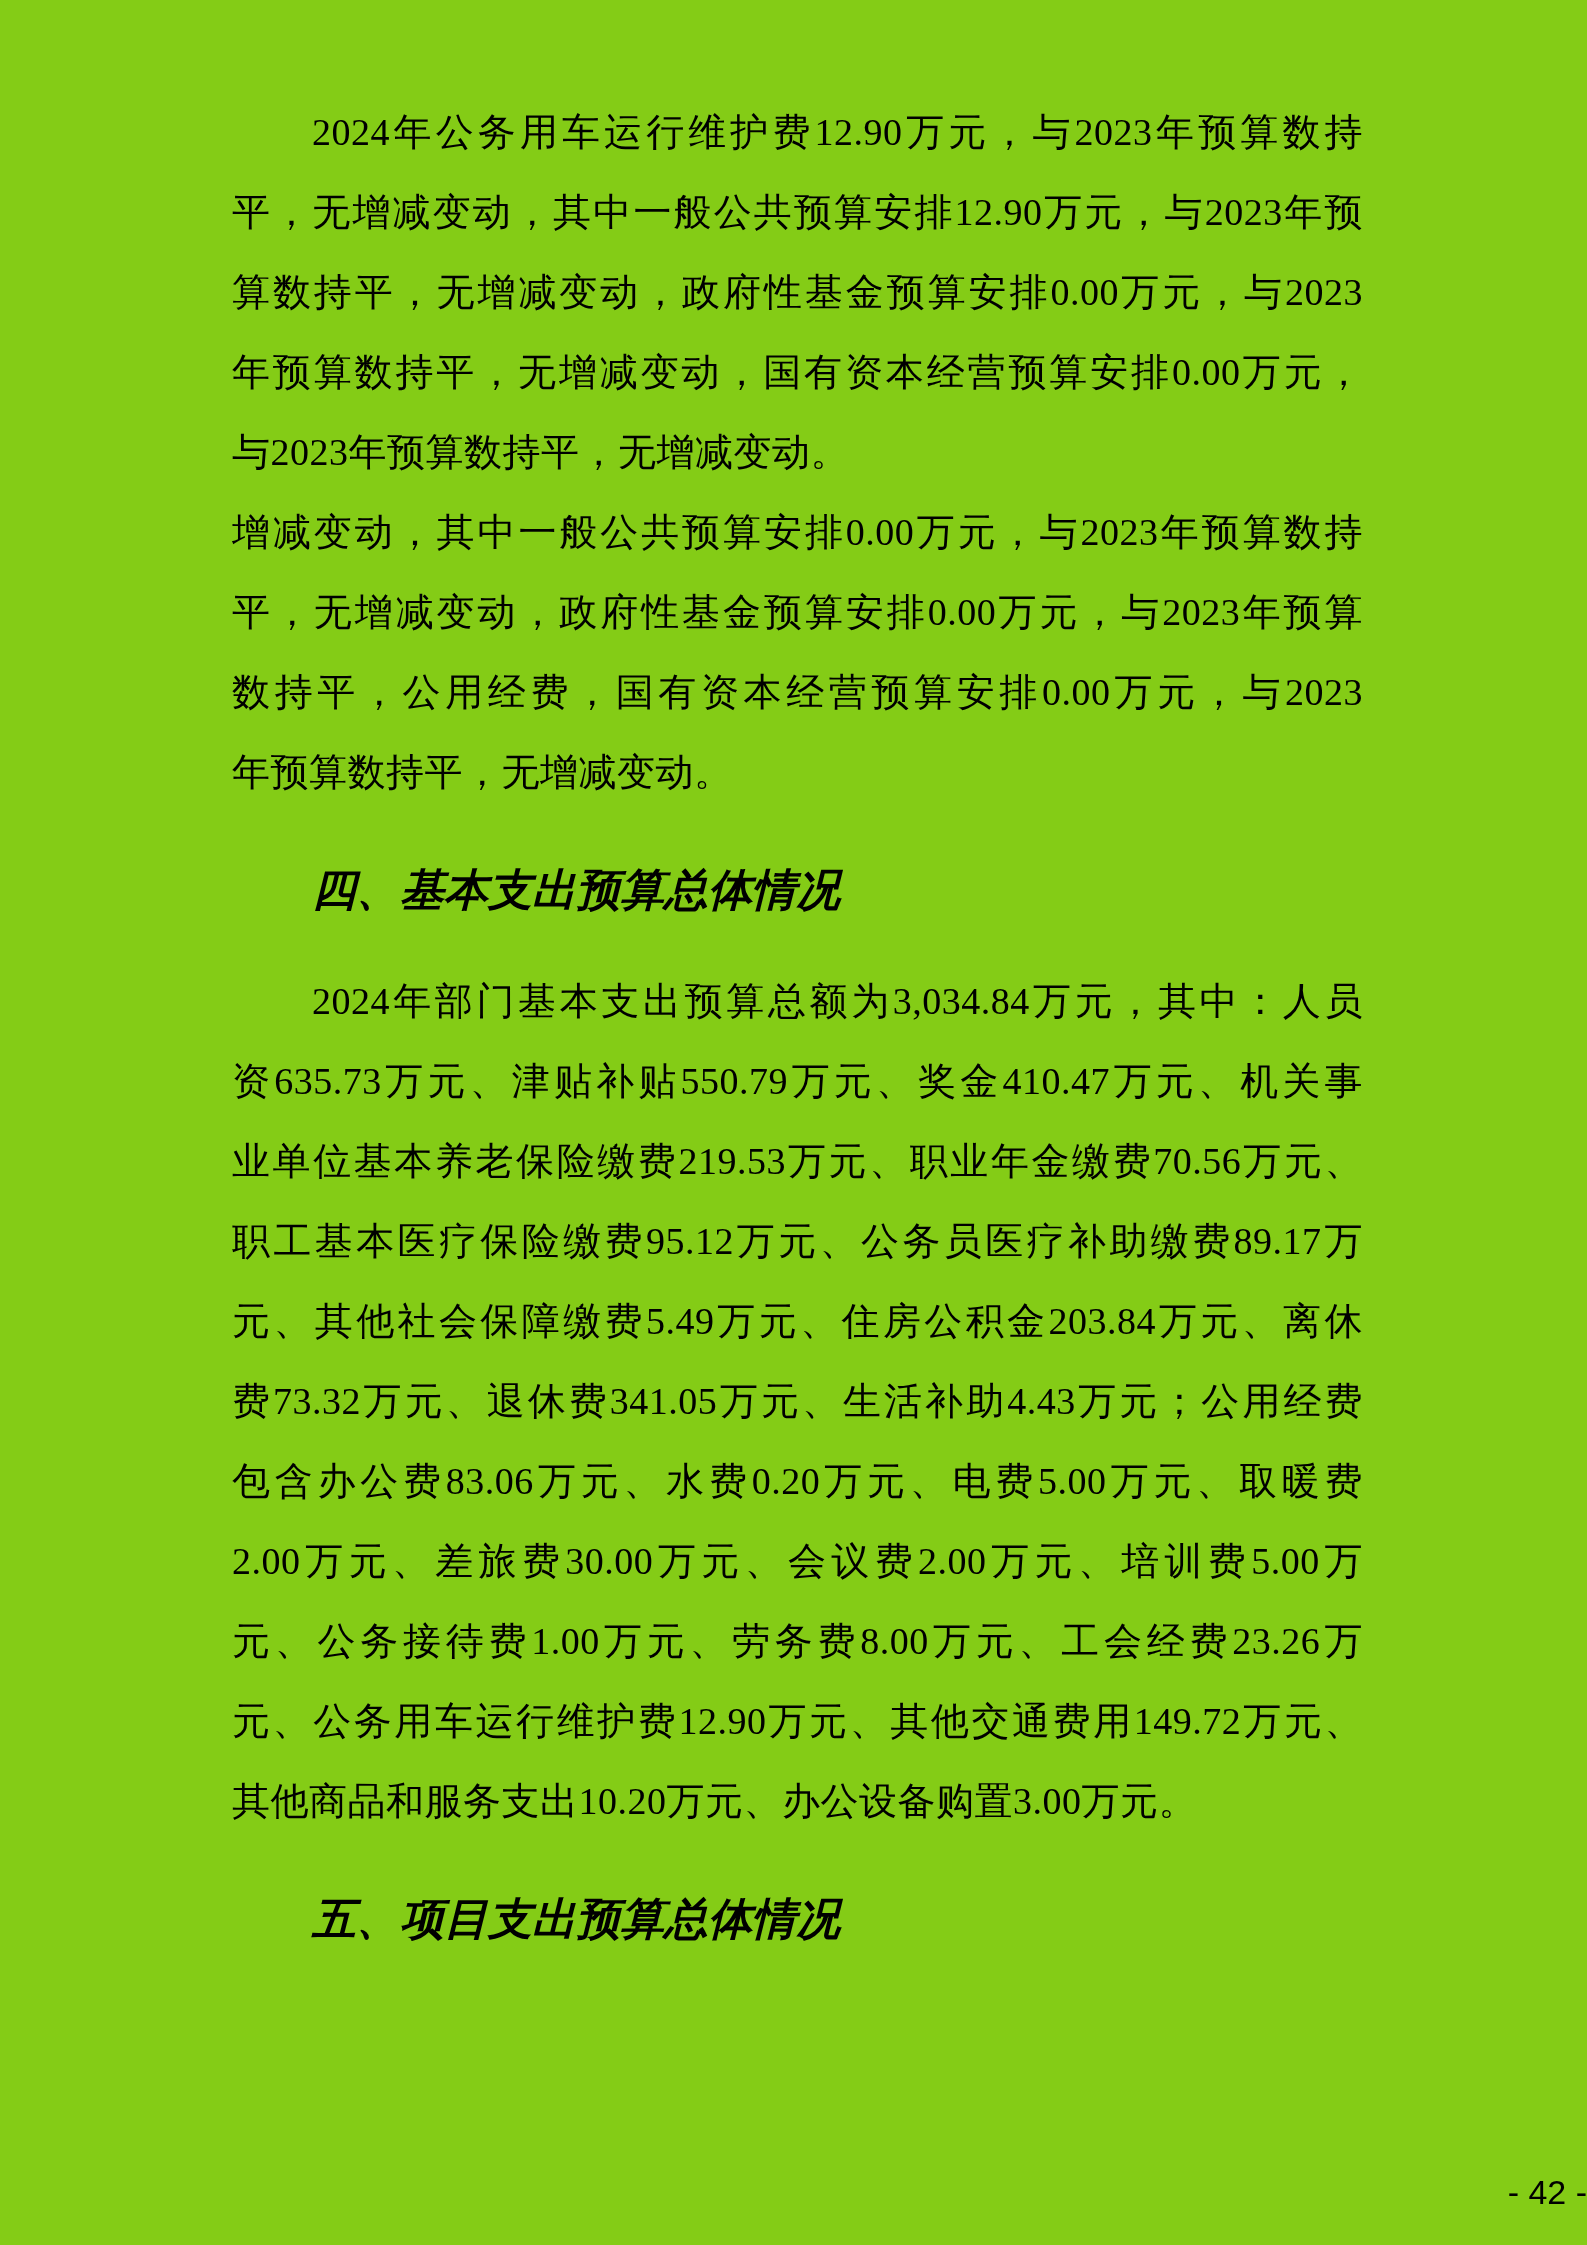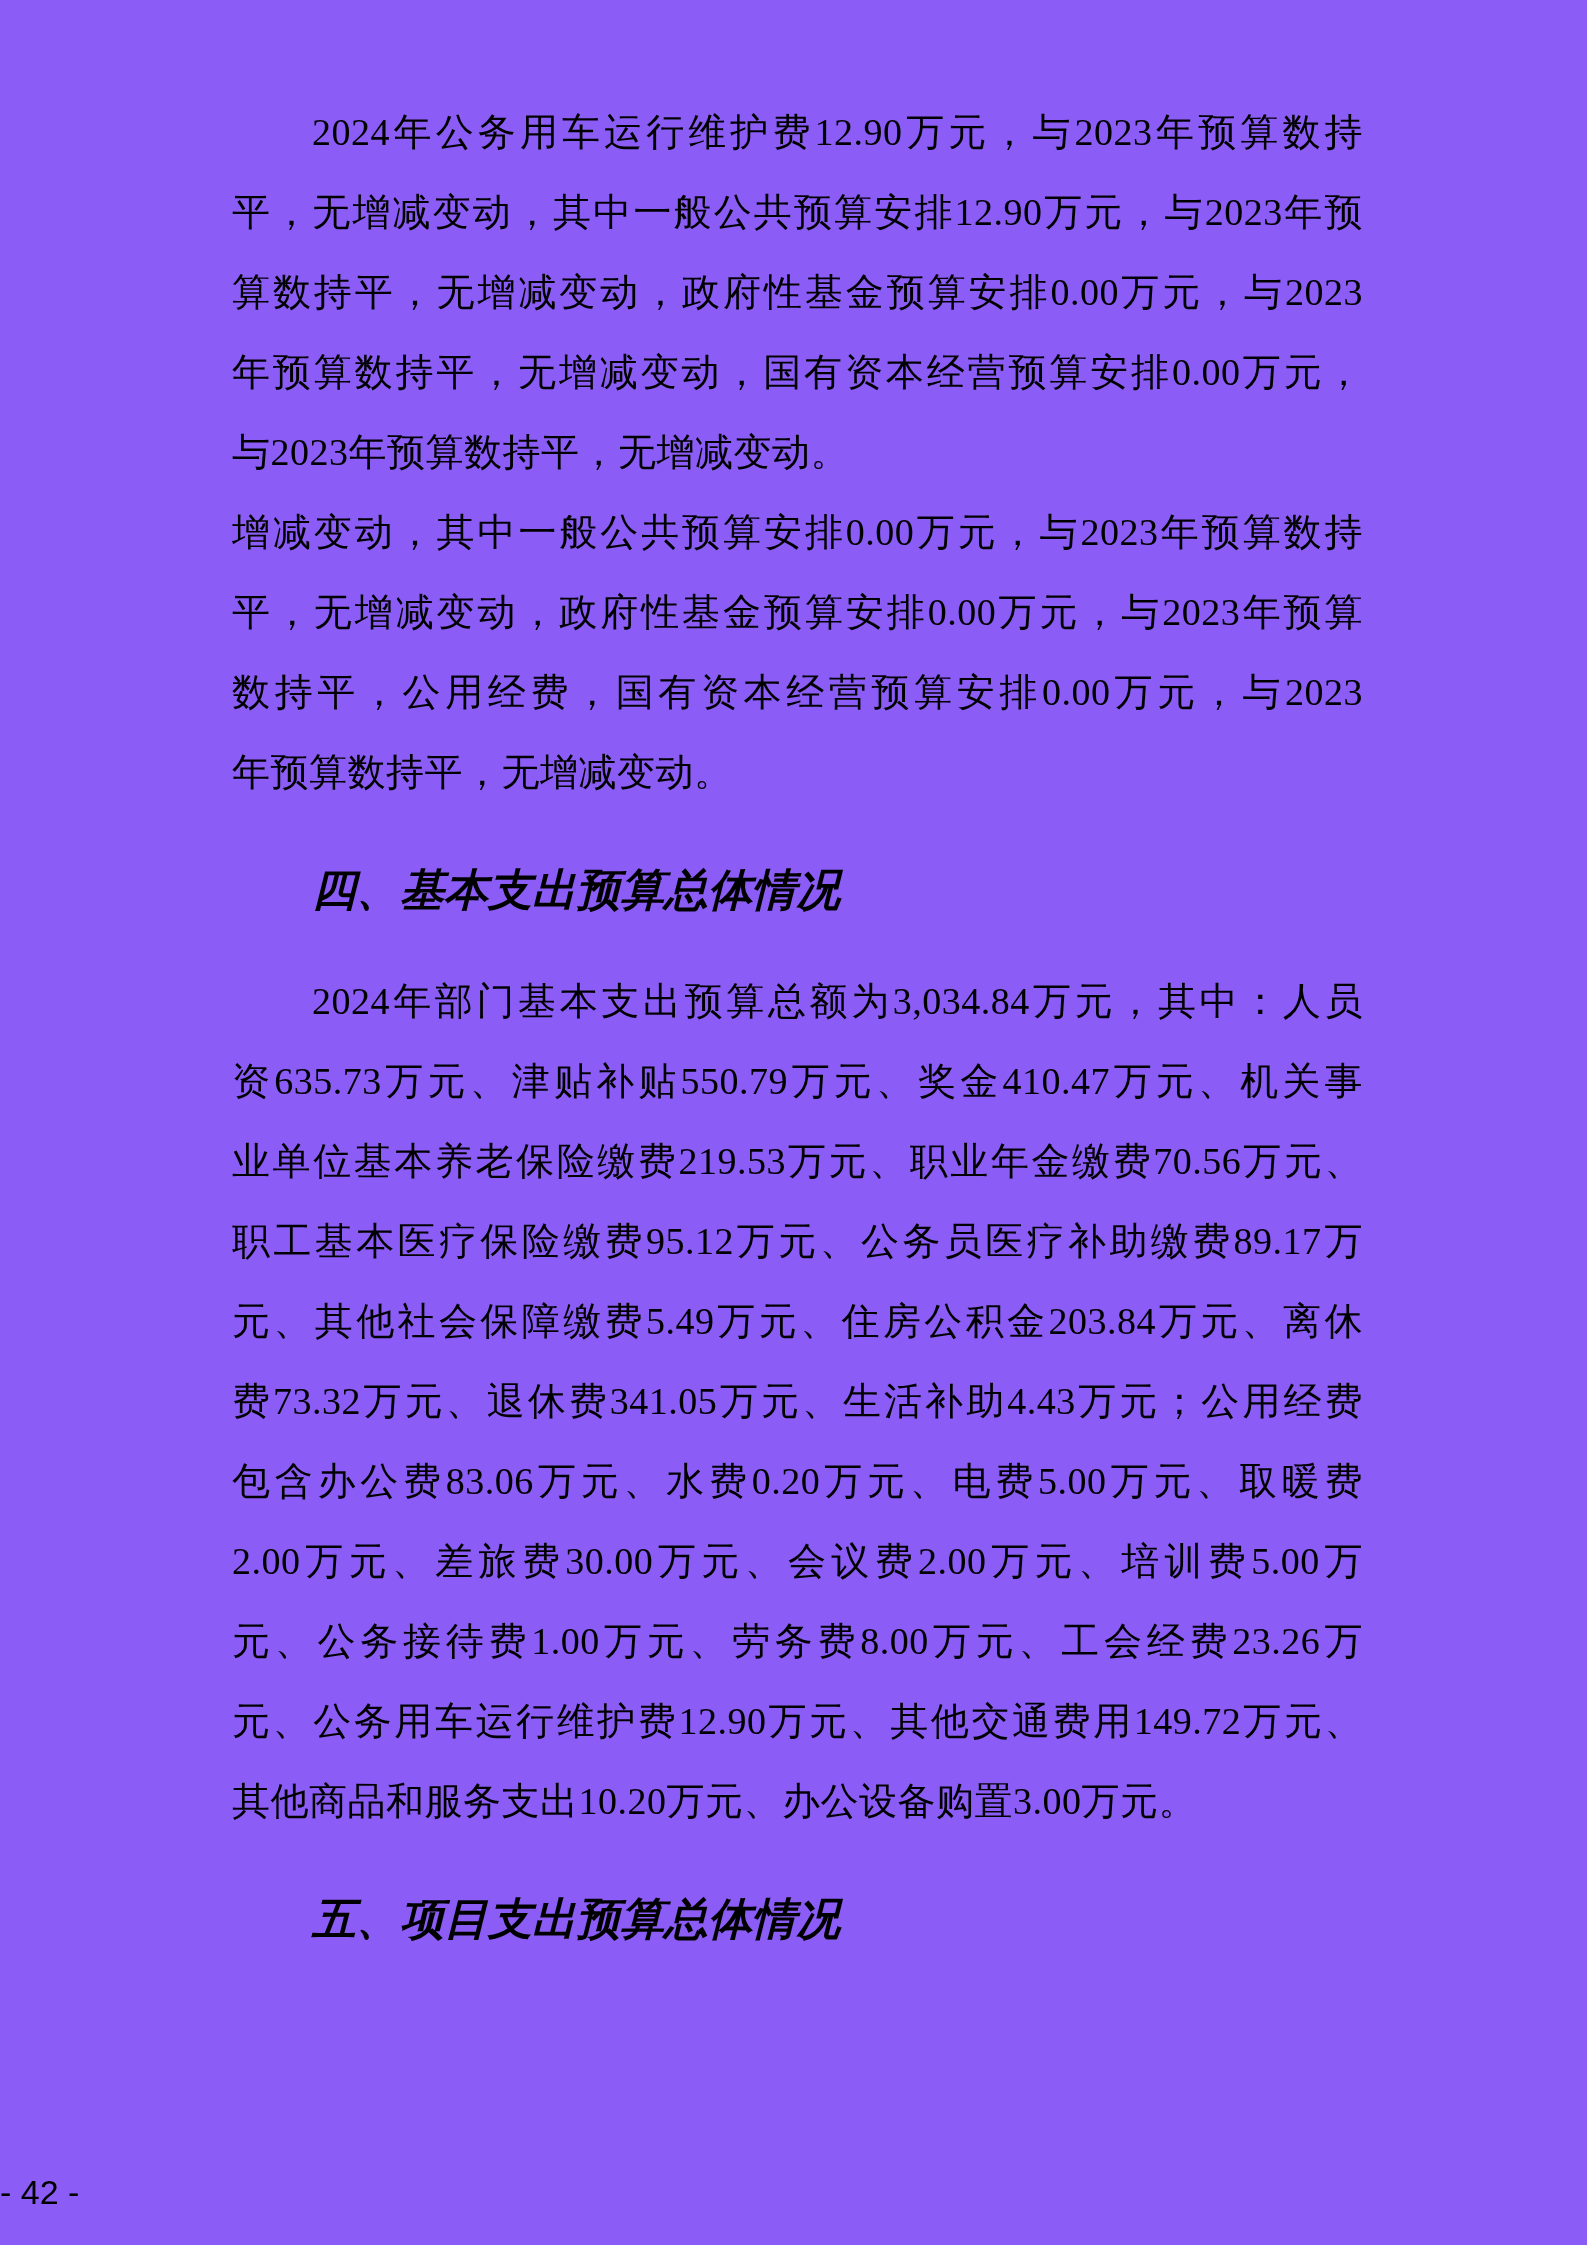--- a/index.html
+++ b/index.html
@@ -4,21 +4,21 @@
 <style>
   html, body {
     margin: 0;
     padding: 0;
     background: #ffffff;
   }
   .page {
     position: relative;
     width: 1587px;
     height: 2245px;
-    background: #8b5cf6;
+    background: #84cc16;
     color: #000000;
     font-family: "Liberation Serif", "DejaVu Serif", serif;
     overflow: hidden;
   }
   .content {
     position: absolute;
     left: 232px;
     top: 92px;
     width: 1131px;
   }
@@ -51,21 +51,21 @@
     margin: 38px 0 31px 0;
     text-indent: 80px;
     white-space: nowrap;
     font-style: italic;
   }
   .footer {
     position: absolute;
     left: 0;
     top: 2172px;
     width: 1587px;
-    text-align: left;
+    text-align: right;
     font-family: "Liberation Sans", "DejaVu Sans", sans-serif;
     font-size: 34px;
     line-height: 40px;
   }
 </style>
 </head>
 <body>
 
 <div class="page">
   <main class="content" id="content">

